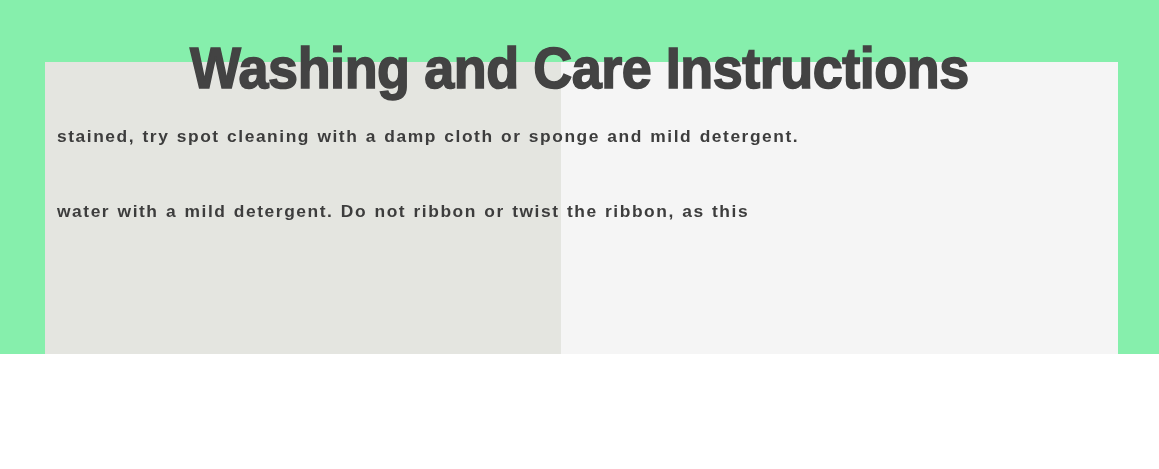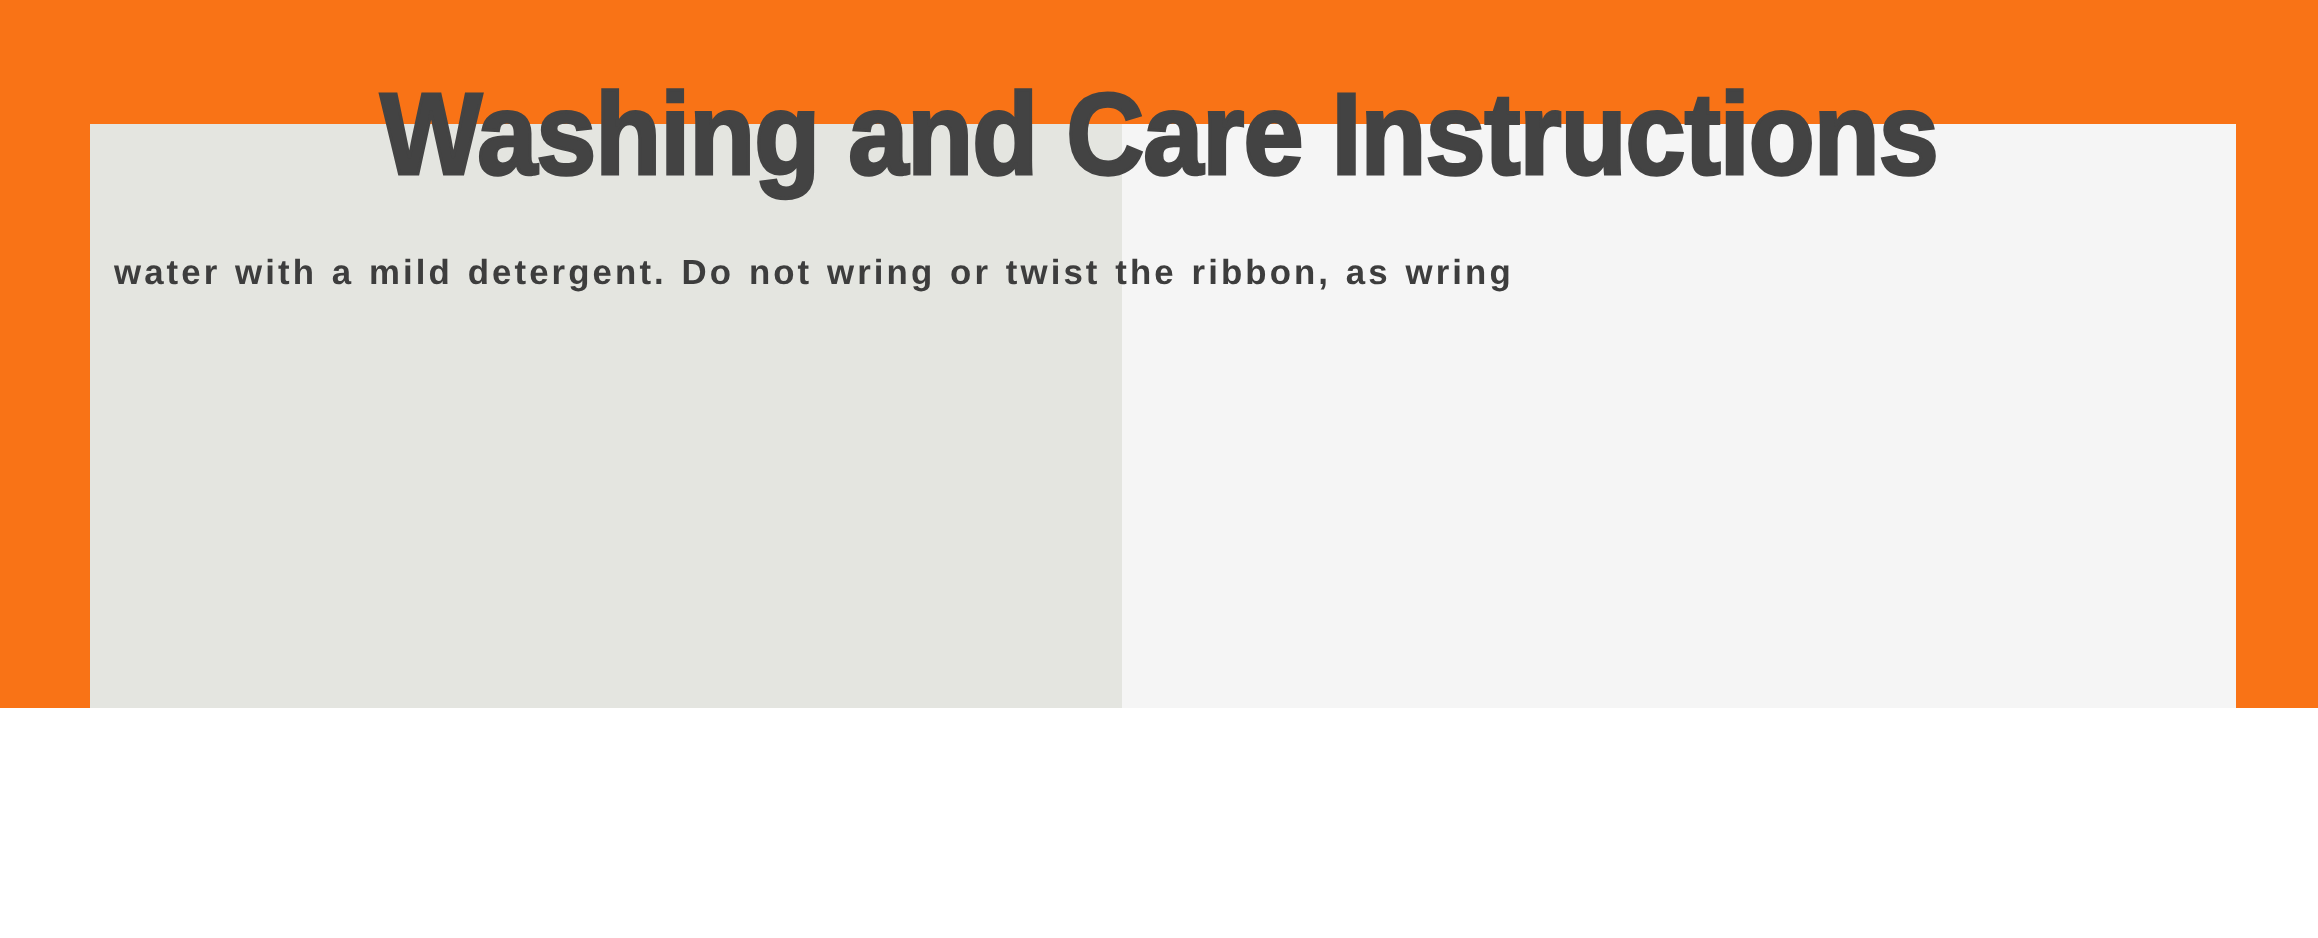--- a/index.html
+++ b/index.html
@@ -10,21 +10,21 @@
     width: 1159px;
     height: 469px;
     overflow: hidden;
     font-family: "Liberation Sans", sans-serif;
   }
 
   #poster {
     position: relative;
     width: 1159px;
     height: 354px;
-    background: #f97316;
+    background: #86efac;
     overflow: hidden;
   }
 
   
   #title {
     position: absolute;
     left: 0;
     top: -2px;
     width: 1159px;
     text-align: center;
@@ -93,21 +93,22 @@
 
 <div id="poster">
 
   <h1 id="title">Washing and Care Instructions</h1>
 
   <div id="panel">
     <div id="panel-bg-left"></div>
     <div id="panel-bg-right"></div>
 
     <div id="instructions">
-      <span class="instr-line">water with a mild detergent. Do not wring or twist the ribbon, as wring</span>
+      <span class="instr-line">stained, try spot cleaning with a damp cloth or sponge and mild detergent.</span>
+      <span class="instr-line">water with a mild detergent. Do not ribbon or twist the ribbon, as this</span>
       
       
       
       
       
       
       
       
       
     </div>

